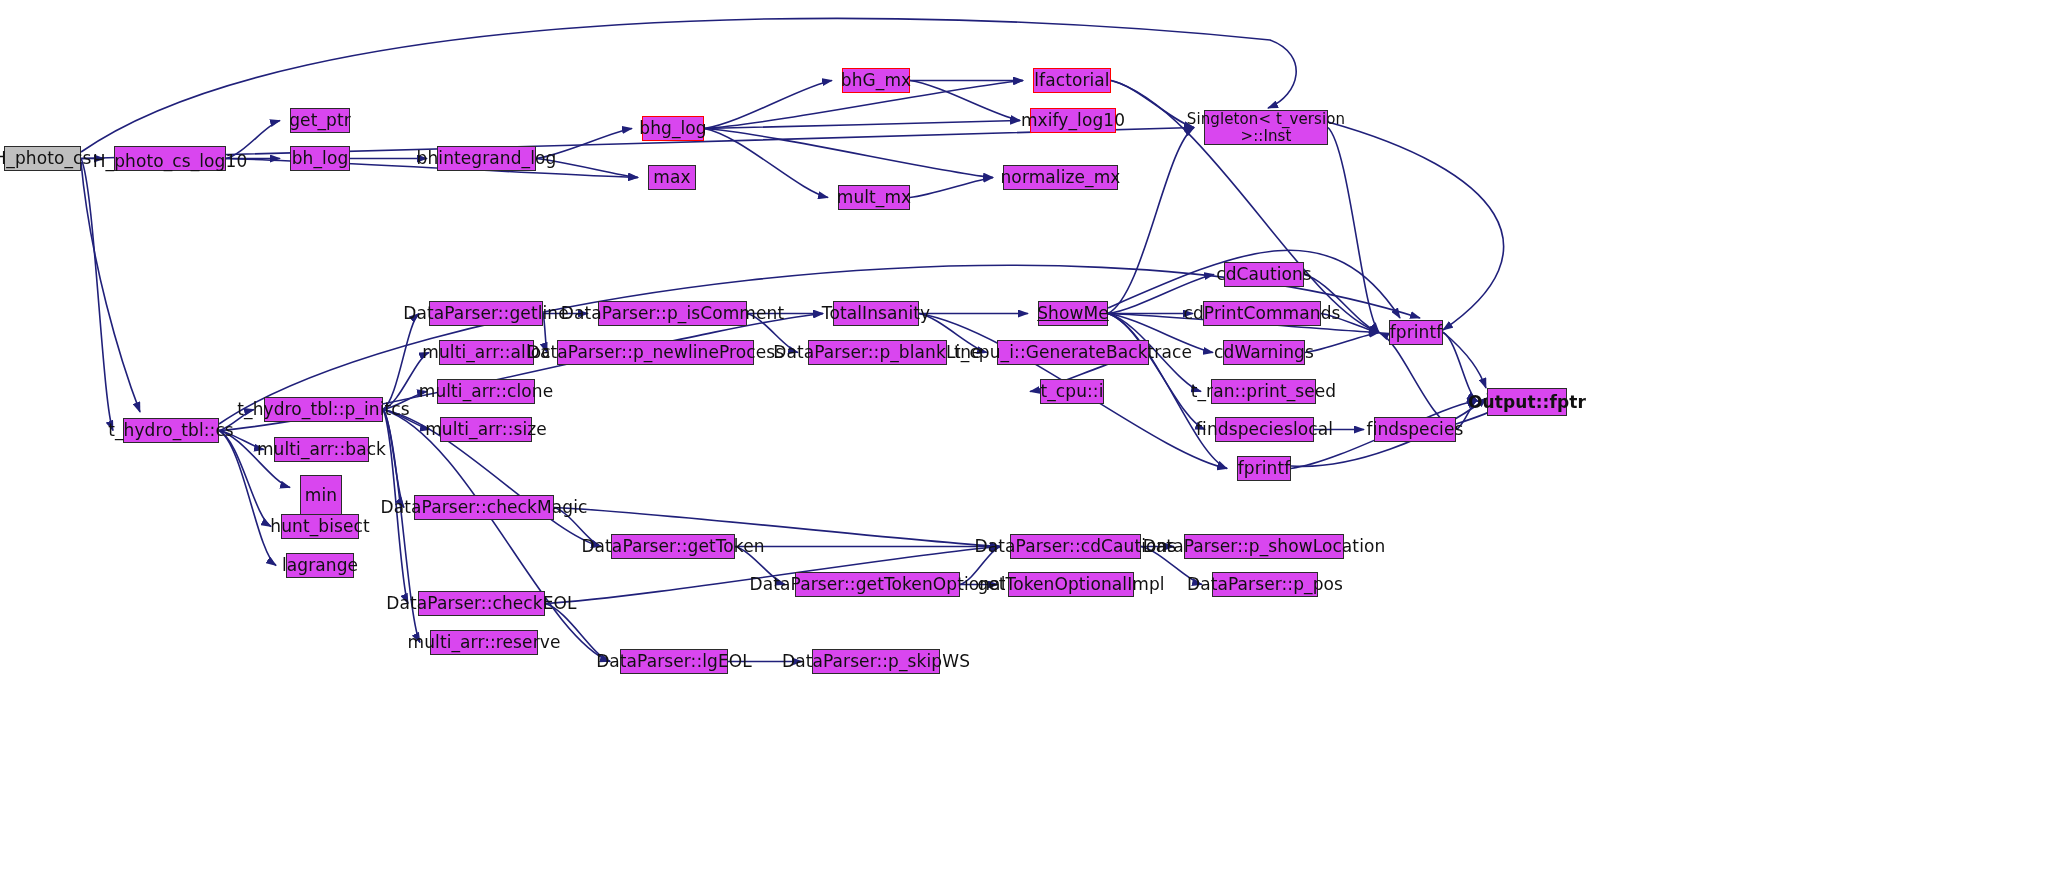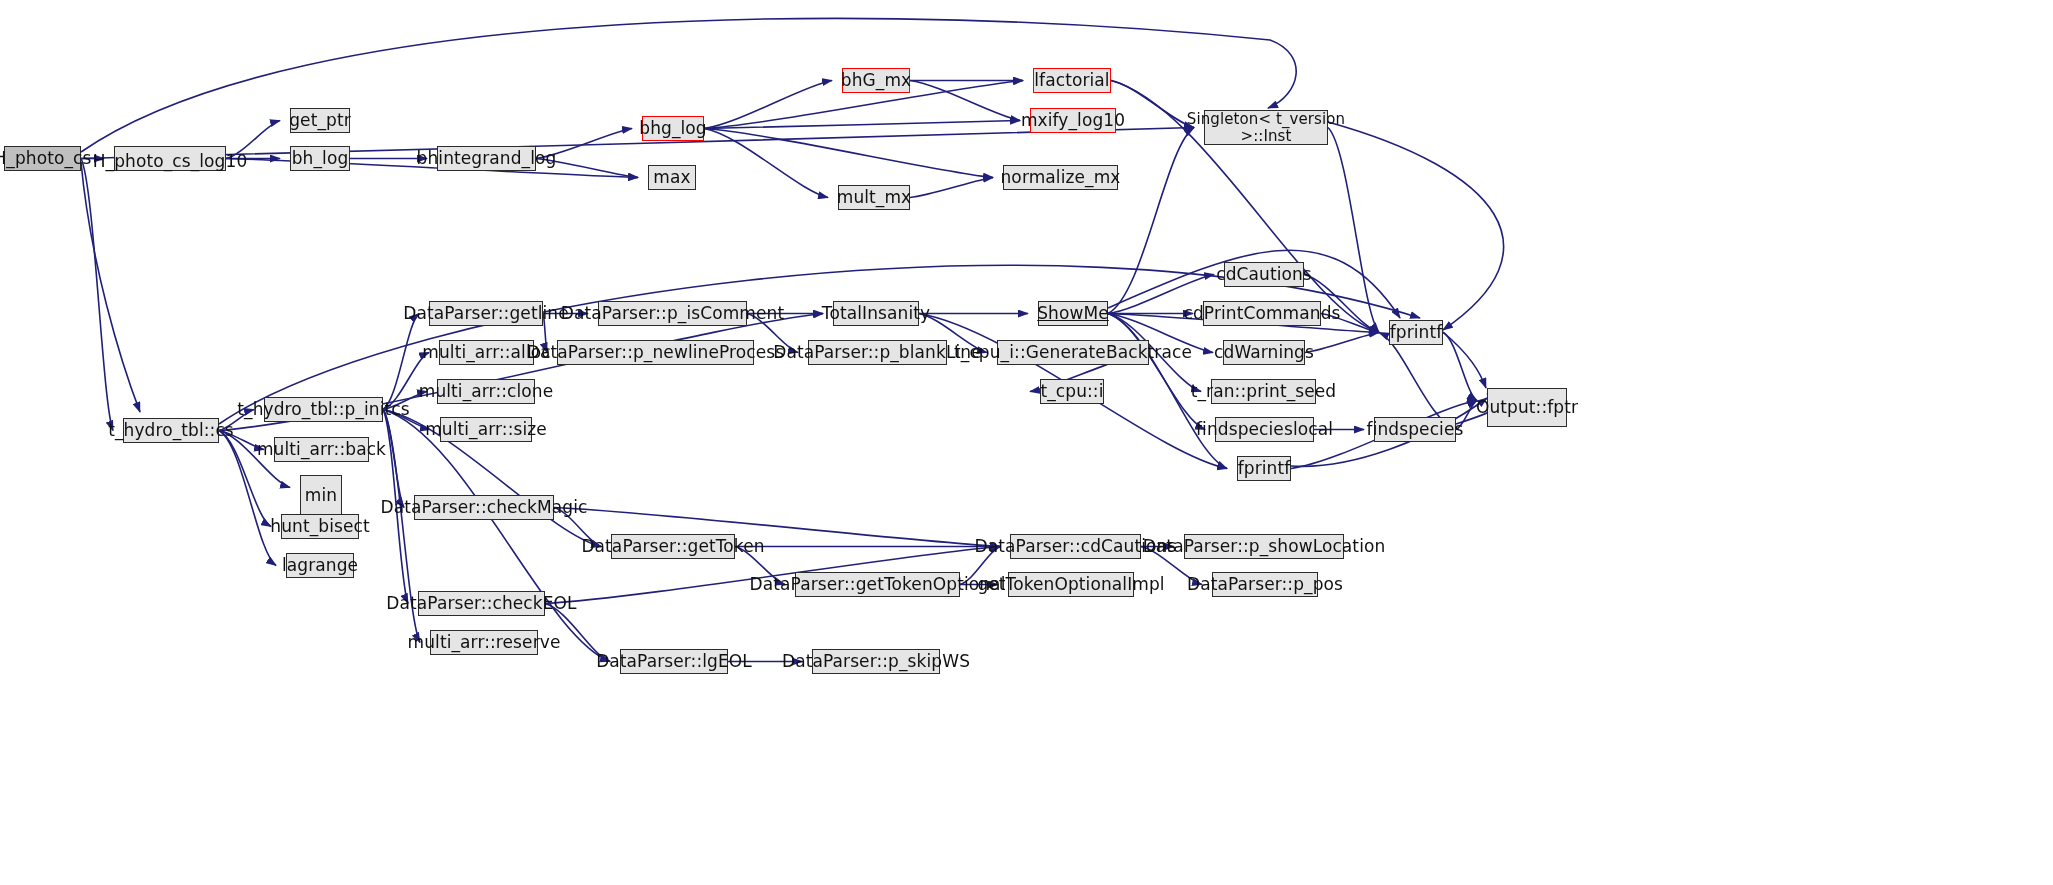--- a/index.html
+++ b/index.html
@@ -1,19 +1,19 @@
 <!DOCTYPE html>
 <html><head>
 <meta charset="utf-8">
 <style>
   html,body{margin:0;padding:0;background:#ffffff;}
   body{font-family:"DejaVu Sans","Liberation Sans",sans-serif;}
   #graph{position:relative;width:2053px;height:885px;background:#fff;overflow:hidden;}
   #graph svg{position:absolute;left:0;top:0;width:2053px;height:885px;}
-  .nodebox{position:absolute;box-sizing:border-box;border:1px solid #2b2b2b;background:#e5e5e5;
+  .nodebox{position:absolute;box-sizing:border-box;border:1px solid #2b2b2b;background:#d946ef;
            display:flex;align-items:center;justify-content:center;text-align:center;
            font-size:17px;color:#111;line-height:1.08;white-space:pre;letter-spacing:0.1px;}
   .nodebox.red{border-color:#ff0000;}
   .nodebox.cur{background:#bfbfbf;border-color:#2b2b2b;}
   .nodelabel{display:block;padding:0 5px;}
 </style>
 </head>
 <body>
 
 <div id="graph">
@@ -112,21 +112,21 @@
       <div class="nodebox" style="left: 437px; top: 146px; width: 99px; height: 25px;"><span class="nodelabel">bhintegrand_log</span></div>
       <div class="nodebox red" style="left: 642px; top: 116px; width: 62px; height: 25px;"><span class="nodelabel">bhg_log</span></div>
       <div class="nodebox" style="left: 648px; top: 165px; width: 48px; height: 25px;"><span class="nodelabel">max</span></div>
       <div class="nodebox red" style="left: 842px; top: 68px; width: 68px; height: 25px;"><span class="nodelabel">bhG_mx</span></div>
       <div class="nodebox" style="left: 838px; top: 185px; width: 72px; height: 25px;"><span class="nodelabel">mult_mx</span></div>
       <div class="nodebox red" style="left: 1033px; top: 68px; width: 78px; height: 25px;"><span class="nodelabel">lfactorial</span></div>
       <div class="nodebox red" style="left: 1030px; top: 108px; width: 86px; height: 25px;"><span class="nodelabel">mxify_log10</span></div>
       <div class="nodebox" style="left: 1003px; top: 165px; width: 115px; height: 25px;"><span class="nodelabel">normalize_mx</span></div>
       <div class="nodebox" style="left: 1204px; top: 110px; width: 124px; height: 35px;"><span class="nodelabel" style="font-size: 15px;">Singleton&lt; t_version<br>&gt;::Inst</span></div>
       <div class="nodebox" style="left: 1389px; top: 320px; width: 54px; height: 25px;"><span class="nodelabel">fprintf</span></div>
-      <div class="nodebox" style="left: 1487px; top: 388px; width: 80px; height: 39px;"><span class="nodelabel">Output::fptr</span></div>
+      <div class="nodebox" style="left: 1487px; top: 388px; width: 80px; height: 28px; font-weight: bold;"><span class="nodelabel">Output::fptr</span></div>
       <div class="nodebox" style="left: 123px; top: 418px; width: 96px; height: 25px;"><span class="nodelabel">t_hydro_tbl::cs</span></div>
       <div class="nodebox" style="left: 264px; top: 397px; width: 119px; height: 25px;"><span class="nodelabel">t_hydro_tbl::p_initcs</span></div>
       <div class="nodebox" style="left: 429px; top: 301px; width: 114px; height: 25px;"><span class="nodelabel">DataParser::getline</span></div>
       <div class="nodebox" style="left: 439px; top: 340px; width: 95px; height: 25px;"><span class="nodelabel">multi_arr::alloc</span></div>
       <div class="nodebox" style="left: 437px; top: 379px; width: 98px; height: 25px;"><span class="nodelabel">multi_arr::clone</span></div>
       <div class="nodebox" style="left: 440px; top: 417px; width: 92px; height: 25px;"><span class="nodelabel">multi_arr::size</span></div>
       <div class="nodebox" style="left: 274px; top: 437px; width: 95px; height: 25px;"><span class="nodelabel">multi_arr::back</span></div>
       <div class="nodebox" style="left: 300px; top: 475px; width: 42px; height: 41px;"><span class="nodelabel">min</span></div>
       <div class="nodebox" style="left: 281px; top: 514px; width: 78px; height: 25px;"><span class="nodelabel">hunt_bisect</span></div>
       <div class="nodebox" style="left: 286px; top: 553px; width: 68px; height: 25px;"><span class="nodelabel">lagrange</span></div>

